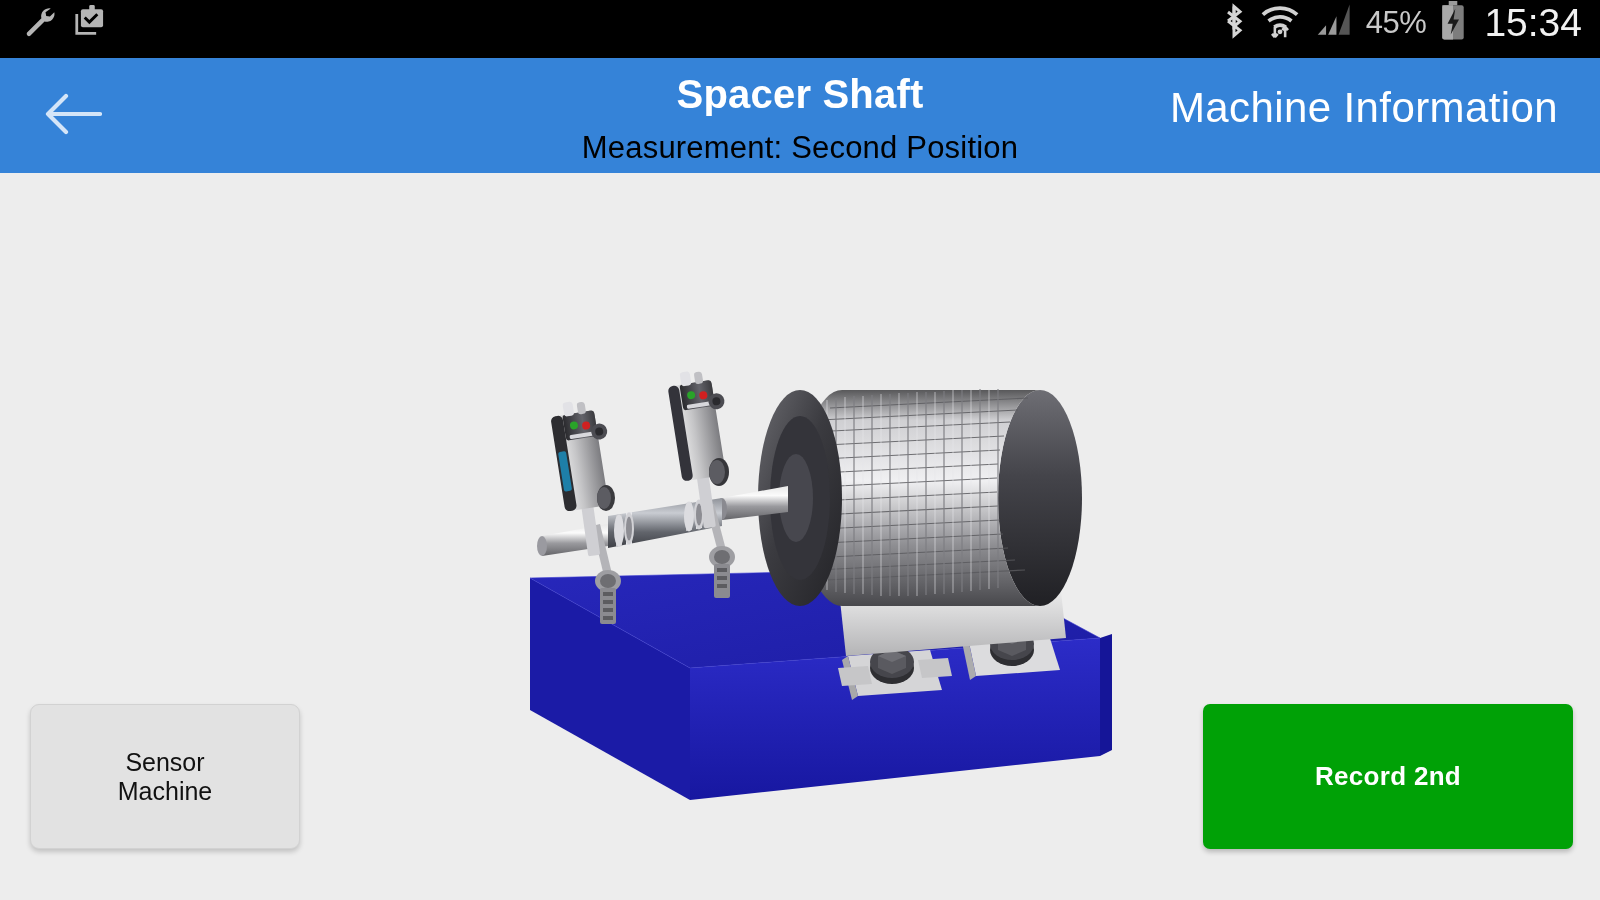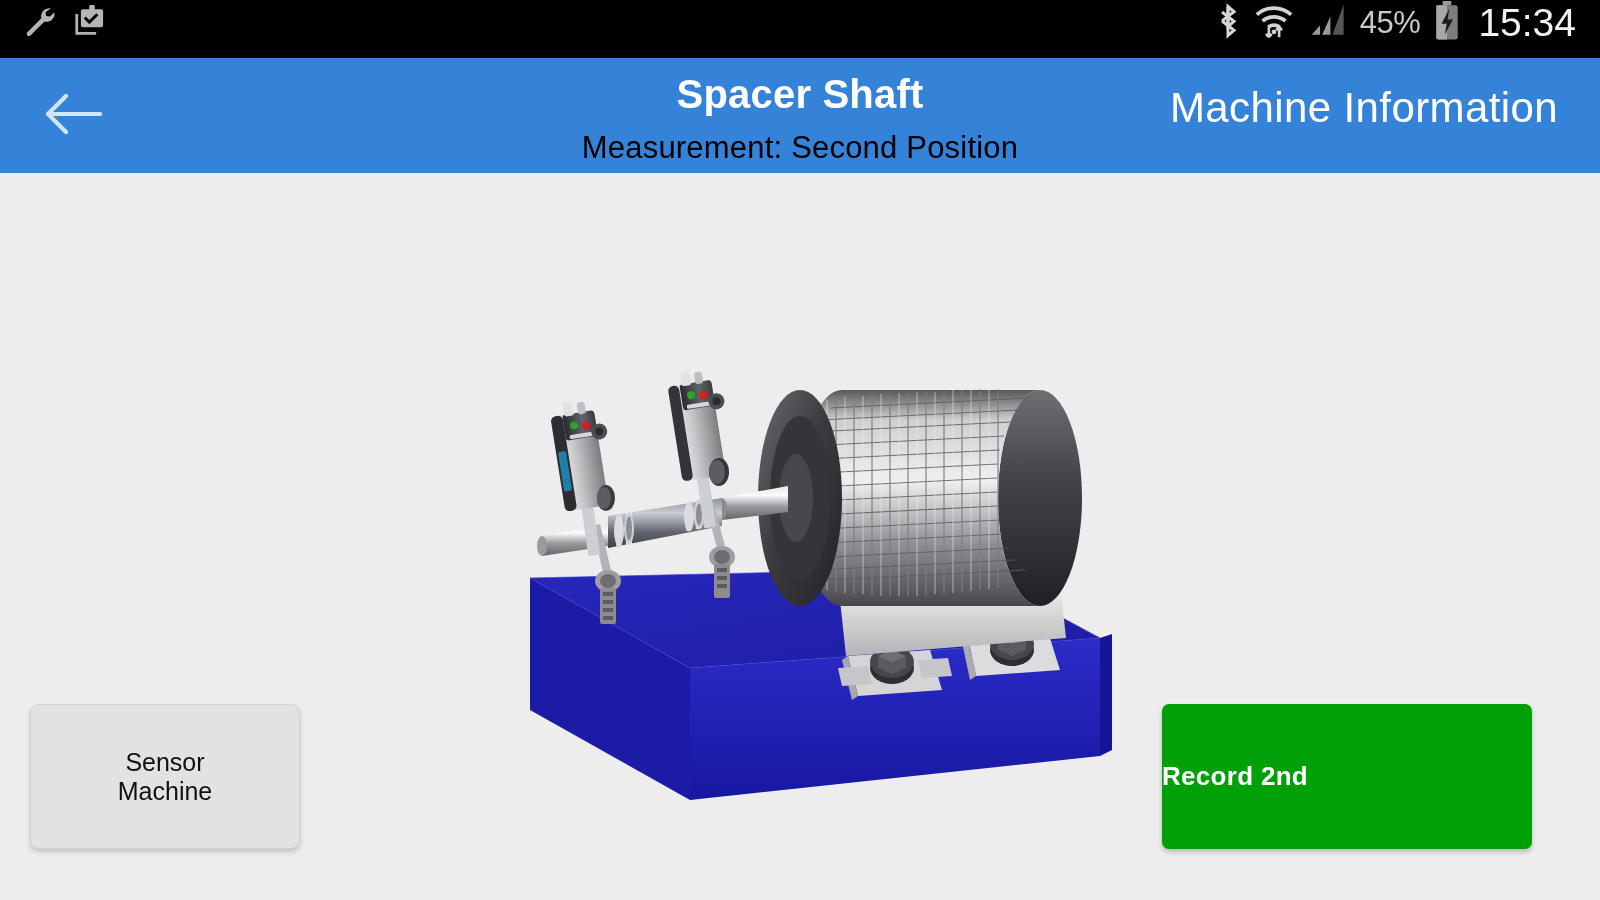--- a/index.html
+++ b/index.html
@@ -26,21 +26,21 @@
   #status-left { display: flex; align-items: center; gap: 18px; }
   #status-right { margin-left: auto; display: flex; align-items: center; gap: 13px; }
   .sb-icon { display: block; }
   #battery-pct {
     color: #c9c9c9; font-size: 31px; letter-spacing: -0.5px;
     font-family: "Liberation Sans", sans-serif;
   }
   #clock {
     color: #f2f2f2; font-size: 39px; letter-spacing: 0px;
     font-family: "Liberation Sans", sans-serif;
-    margin-left: 4px; margin-right: 10px;
+    margin-left: 4px; margin-right: 4px;
   }
 
   
   #app-bar {
     position: absolute; top: 58px; left: 0;
     width: 1600px; height: 115px;
     background: #3583d8;
   }
   #back-button {
     position: absolute; left: 44px; top: 30px;
@@ -96,26 +96,26 @@
     box-shadow: 0 3px 5px rgba(0,0,0,0.18);
     display: flex; flex-direction: column;
     align-items: center; justify-content: center;
     cursor: pointer;
   }
   #sensor-status-button span {
     color: #111111; font-size: 25px; line-height: 1.15;
     font-weight: 500; text-align: left;
   }
   #record-button {
-    position: absolute; left: 1162px; top: 531px;
+    position: absolute; left: 1203px; top: 531px;
     width: 370px; height: 145px;
     background: #00a106;
     border-radius: 7px;
     box-shadow: 0 3px 5px rgba(0,0,0,0.22);
-    display: flex; align-items: center; 
+    display: flex; align-items: center; justify-content: center;
     cursor: pointer;
   }
   #record-button span {
     color: #ffffff; font-size: 26px; font-weight: bold;
     letter-spacing: 0.3px;
   }
 </style>
 </head>
 <body>
 

